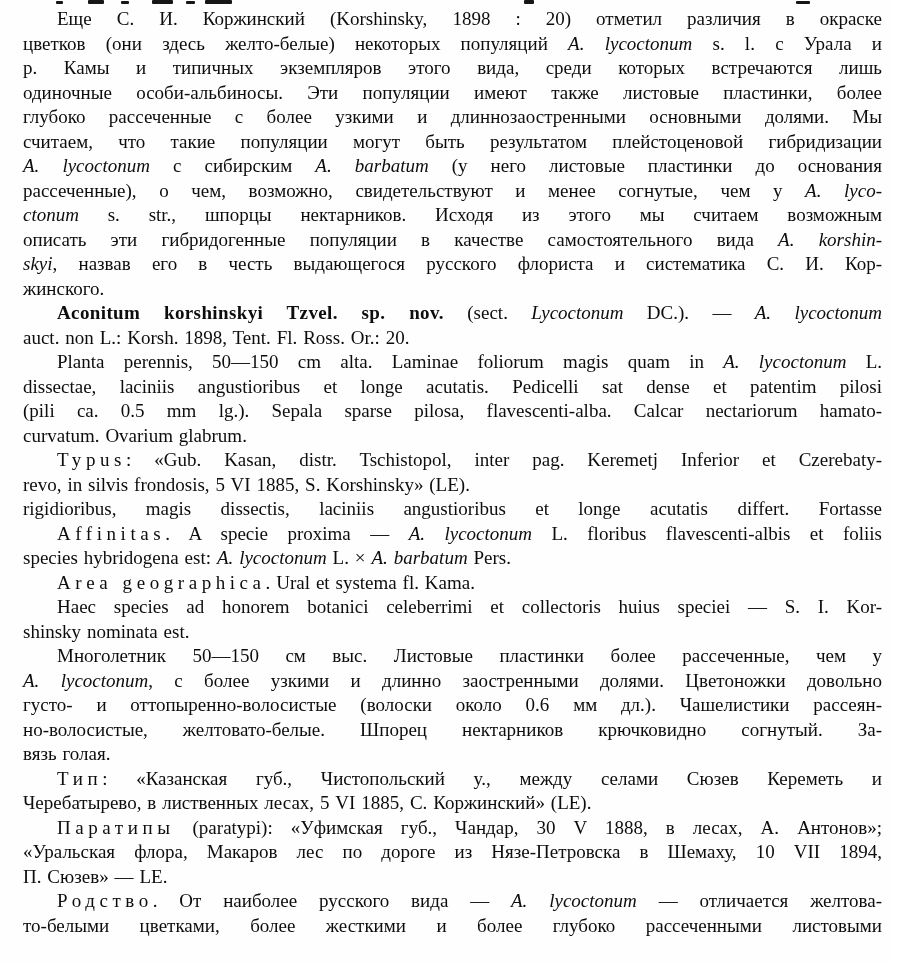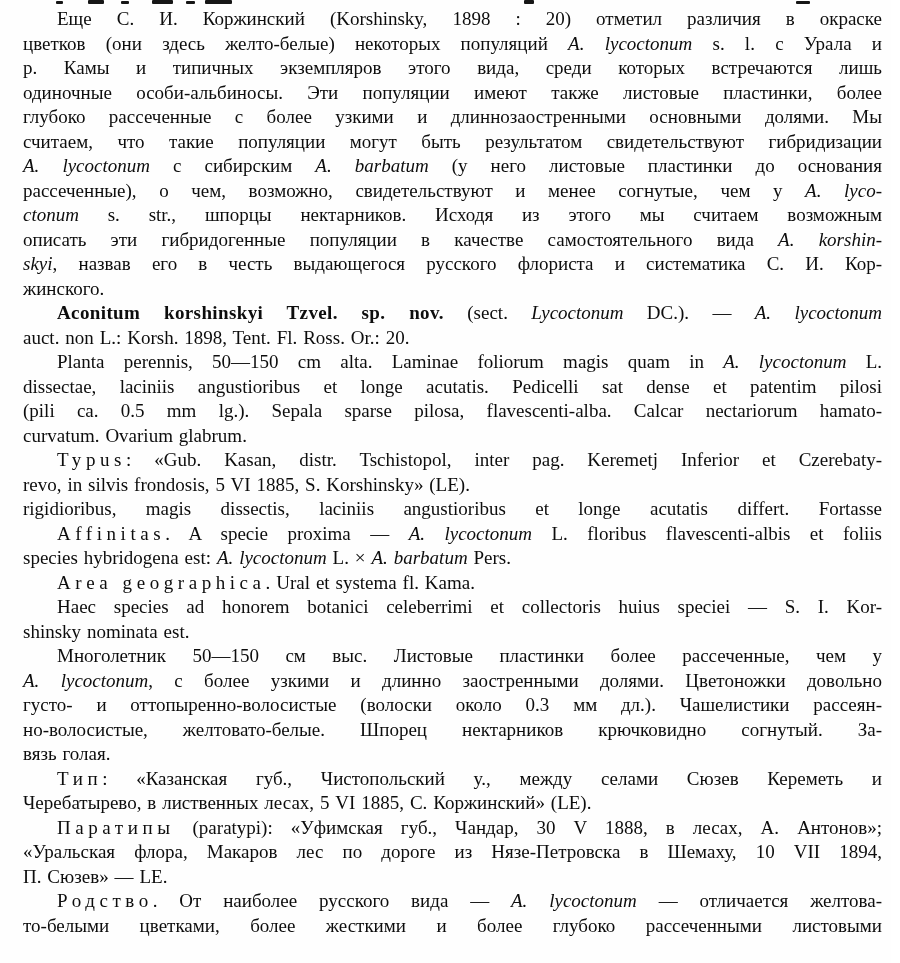--- a/index.html
+++ b/index.html
@@ -62,21 +62,21 @@
     <span class="artifact" style="left:796px; top:1px; width:14px; height:3px;"></span>
   </div>
 
   <div class="text-block">
       <div class="para">
         <div class="line jl first"><span class="s-n">Еще С. И. Коржинский (Korshinsky, 1898 : 20) отметил различия в окраске</span></div>
         <div class="line jl"><span class="s-n">цветков (они здесь желто-белые) некоторых популяций </span><span class="s-i">A. lycoctonum</span><span class="s-n"> s. l. с Урала и</span></div>
         <div class="line jl"><span class="s-n">р. Камы и типичных экземпляров этого вида, среди которых встречаются лишь</span></div>
         <div class="line jl"><span class="s-n">одиночные особи-альбиносы. Эти популяции имеют также листовые пластинки, более</span></div>
         <div class="line jl"><span class="s-n">глубоко рассеченные с более узкими и длиннозаостренными основными долями. Мы</span></div>
-        <div class="line jl"><span class="s-n">считаем, что такие популяции могут быть результатом свидетельствуют гибридизации</span></div>
+        <div class="line jl"><span class="s-n">считаем, что такие популяции могут быть результатом плейстоценовой гибридизации</span></div>
         <div class="line jl"><span class="s-i">A. lycoctonum</span><span class="s-n"> с сибирским </span><span class="s-i">A. barbatum</span><span class="s-n"> (у него листовые пластинки до основания</span></div>
         <div class="line jl"><span class="s-n">рассеченные), о чем, возможно, свидетельствуют и менее согнутые, чем у </span><span class="s-i">A. lyco-</span></div>
         <div class="line jl"><span class="s-i">ctonum</span><span class="s-n"> s. str., шпорцы нектарников. Исходя из этого мы считаем возможным</span></div>
         <div class="line jl"><span class="s-n">описать эти гибридогенные популяции в качестве самостоятельного вида </span><span class="s-i">A. korshin-</span></div>
         <div class="line jl"><span class="s-i">skyi</span><span class="s-n">, назвав его в честь выдающегося русского флориста и систематика С. И. Кор-</span></div>
         <div class="line"><span class="s-n">жинского.</span></div>
       </div>
       <div class="para">
         <div class="line jl first"><span class="s-b">Aconitum korshinskyi Tzvel. sp. nov.</span><span class="s-n"> (sect. </span><span class="s-i">Lycoctonum</span><span class="s-n"> DC.). — </span><span class="s-i">A. lycoctonum</span></div>
         <div class="line"><span class="s-n">auct. non L.: Korsh. 1898, Tent. Fl. Ross. Or.: 20.</span></div>
@@ -99,21 +99,21 @@
       <div class="para">
         <div class="line first"><span class="s-sp">Area geographica</span><span class="s-n">. Ural et systema fl. Kama.</span></div>
       </div>
       <div class="para">
         <div class="line jl first"><span class="s-n">Haec species ad honorem botanici celeberrimi et collectoris huius speciei — S. I. Kor-</span></div>
         <div class="line"><span class="s-n">shinsky nominata est.</span></div>
       </div>
       <div class="para">
         <div class="line jl first"><span class="s-n">Многолетник 50—150 см выс. Листовые пластинки более рассеченные, чем у</span></div>
         <div class="line jl"><span class="s-i">A. lycoctonum</span><span class="s-n">, с более узкими и длинно заостренными долями. Цветоножки довольно</span></div>
-        <div class="line jl"><span class="s-n">густо- и оттопыренно-волосистые (волоски около 0.3 мм дл.). Чашелистики рассеян-</span></div>
+        <div class="line jl"><span class="s-n">густо- и оттопыренно-волосистые (волоски около 0.6 мм дл.). Чашелистики рассеян-</span></div>
         <div class="line jl"><span class="s-n">но-волосистые, желтовато-белые. Шпорец нектарников крючковидно согнутый. За-</span></div>
         <div class="line"><span class="s-n">вязь голая.</span></div>
       </div>
       <div class="para">
         <div class="line jl first"><span class="s-sp">Тип</span><span class="s-n">: «Казанская губ., Чистопольский у., между селами Сюзев Кереметь и</span></div>
         <div class="line"><span class="s-n">Черебатырево, в лиственных лесах, 5 VI 1885, С. Коржинский» (LE).</span></div>
       </div>
       <div class="para">
         <div class="line jl first"><span class="s-sp">Паратипы</span><span class="s-n"> (paratypi): «Уфимская губ., Чандар, 30 V 1888, в лесах, А. Антонов»;</span></div>
         <div class="line jl"><span class="s-n">«Уральская флора, Макаров лес по дороге из Нязе-Петровска в Шемаху, 10 VII 1894,</span></div>

